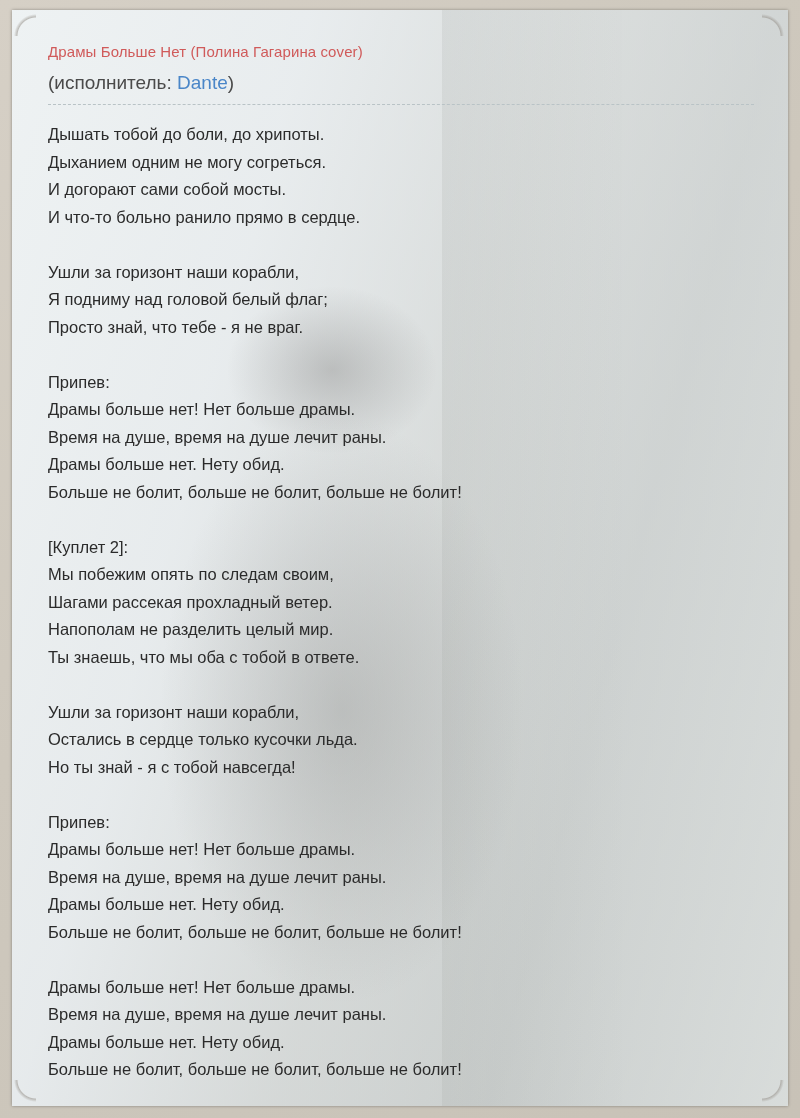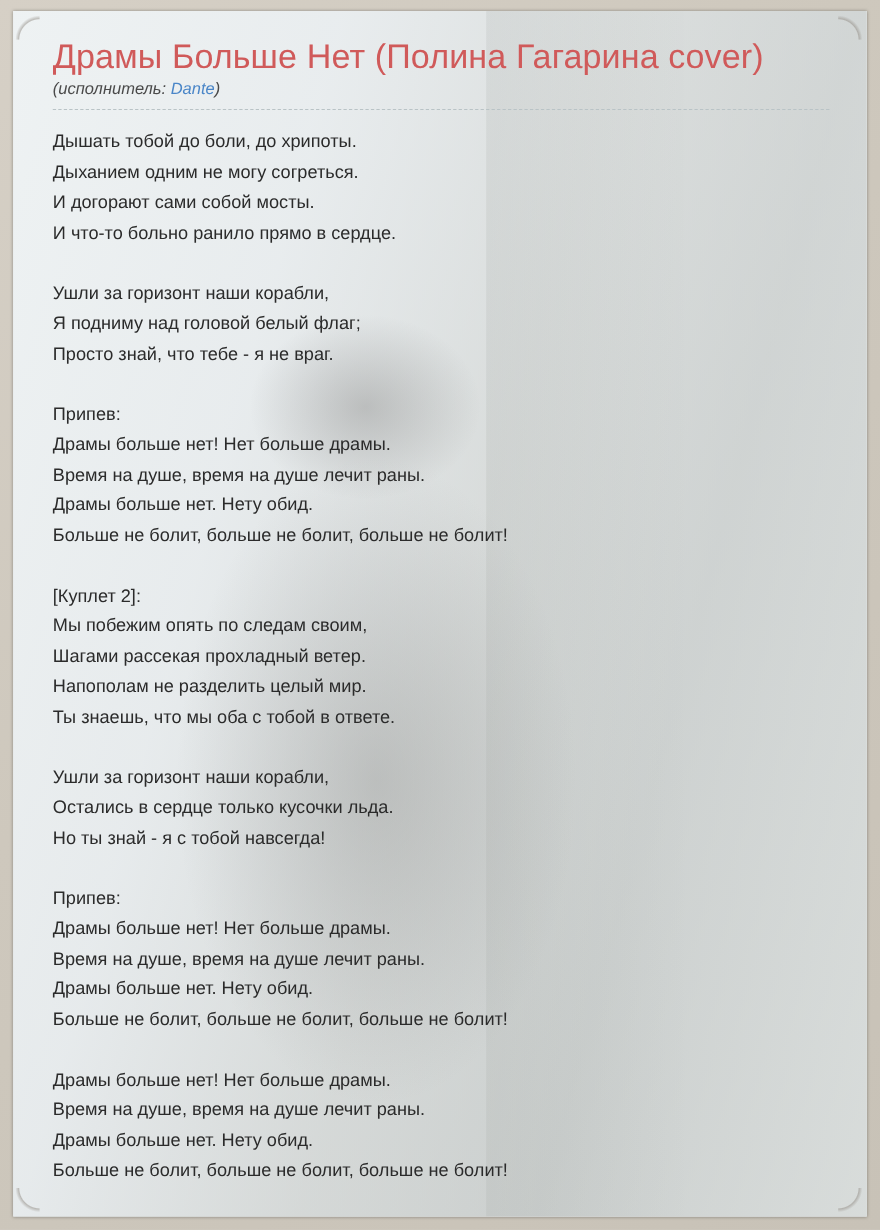--- a/index.html
+++ b/index.html
@@ -50,33 +50,32 @@
     width: 180px;
     height: 1096px;
     background: linear-gradient(90deg, rgba(160,164,160,0.18), rgba(200,204,202,0.05));
   }
   .content {
     position: relative;
     padding: 28px 34px 20px 36px;
   }
   .song-title {
     color: #d05a5a;
-    font-size: 31px;
+    font-size: 15px;
     line-height: 28px;
     font-weight: normal;
     margin: 0 0 6px 0;
     letter-spacing: 0.1px;
   }
   .artist-line {
-    font-size: 15px;
+    font-size: 19px;
     color: #4a4a4a;
     padding-bottom: 10px;
     border-bottom: 1px dashed #b9c3c6;
     margin-bottom: 16px;
-    font-style: italic;
   }
   .artist-link {
     color: #4a86c8;
     text-decoration: none;
   }
   .lyrics {
     font-size: 16.5px;
     line-height: 27.5px;
     color: #2b2b2b;
     white-space: pre-wrap;

